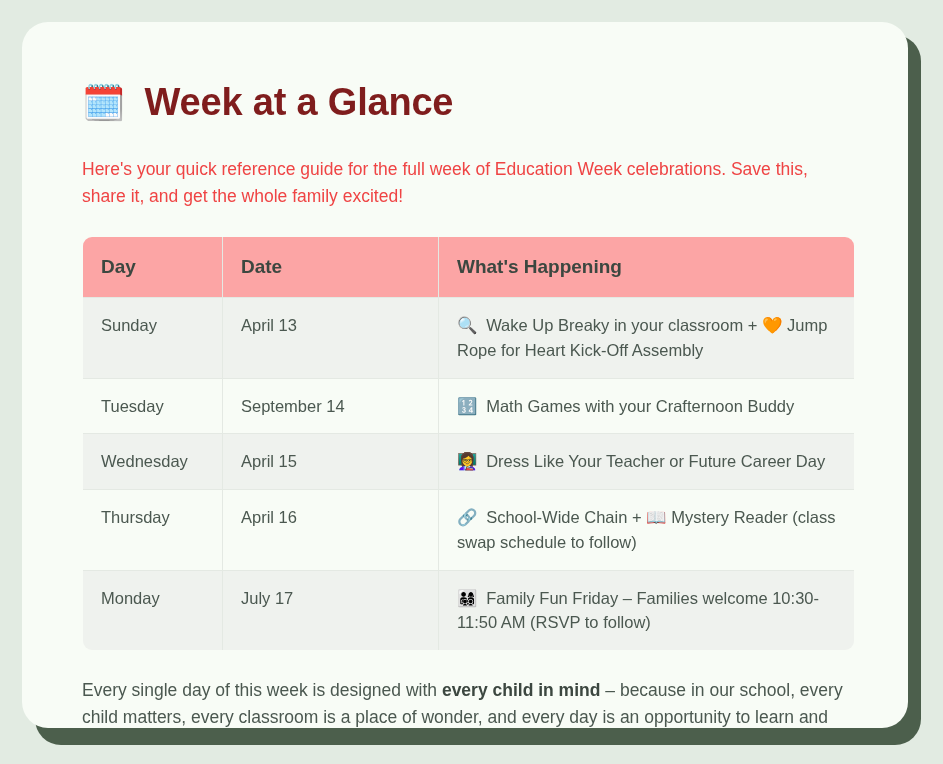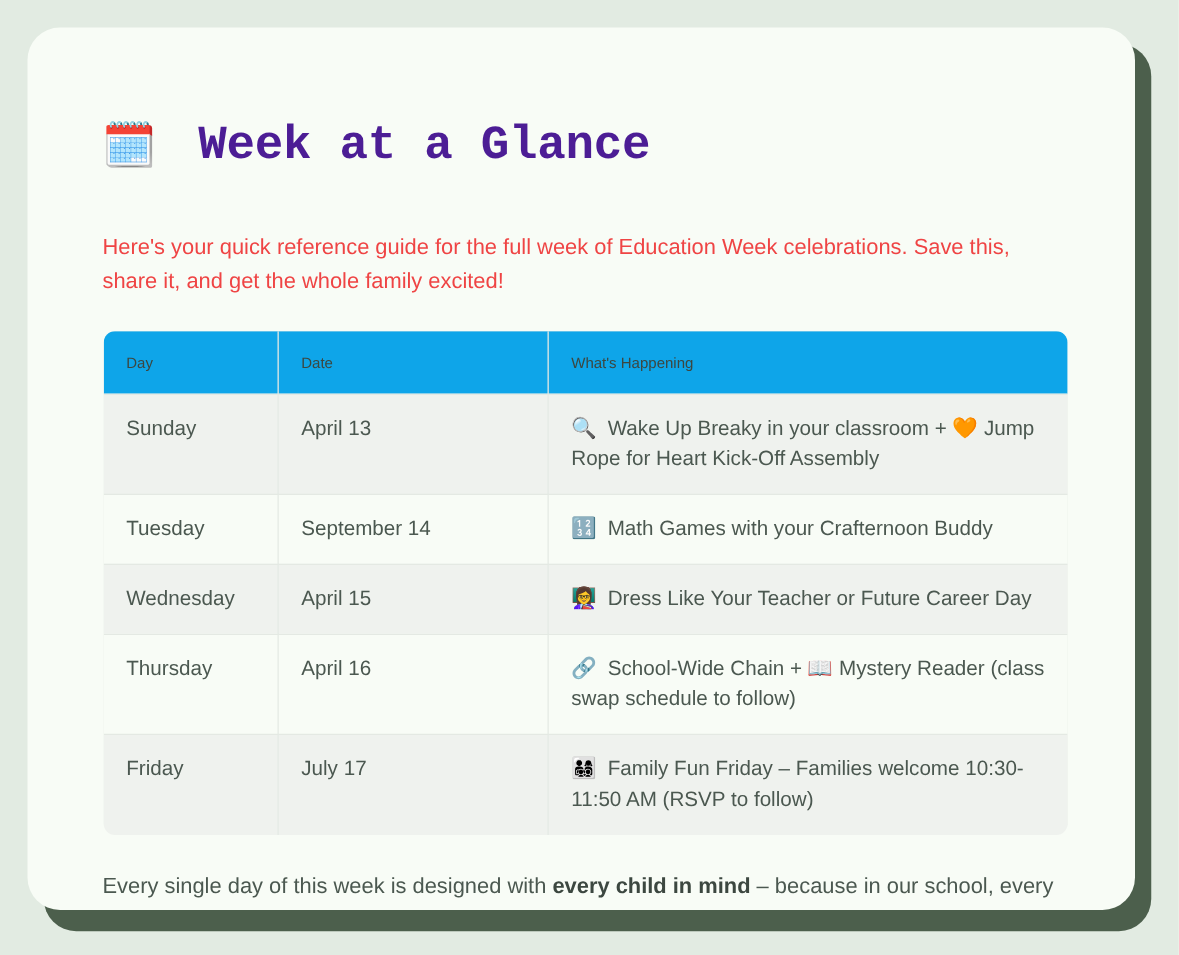--- a/index.html
+++ b/index.html
@@ -50,27 +50,27 @@
     align-items: center;
     gap: 17px;
     margin: 16px 0 0 0;
   }
   .title-emoji {
     font-size: 35px;
     line-height: 1;
     display: inline-block;
   }
   .title-text {
-    font-family: Liberation Mono, monospace;
+    font-family: Liberation Sans, sans-serif;
     font-size: 38px;
     font-weight: 700;
-    color: #4c1d95;
+    color: #7f1d1d;
     letter-spacing: -0.2px;
     line-height: 1.1;
-    margin: 16px;
+    margin: 2px;
   }
 
   .intro {
     margin: 30px 0 0 0;
     font-size: 17.5px;
     line-height: 1.54;
     color: #ef4444;
     max-width: 775px;
   }
 
@@ -95,24 +95,24 @@
     line-height: 1.5;
   }
   .schedule-table th:last-child,
   .schedule-table td:last-child {
     border-right: none;
   }
   .schedule-table tr:last-child td {
     border-bottom: none;
   }
   .schedule-table thead th {
-    font-weight: 400;
-    font-size: 12px;
+    font-weight: 700;
+    font-size: 19px;
     color: #3c4740;
-    background: #0ea5e9;
+    background: #fca5a5;
     padding-top: 16px;
     padding-bottom: 16px;
   }
   .schedule-table tbody tr.stripe td {
     background: #eff2ee;
   }
   .schedule-table tbody tr.plain td {
     background: #f8fcf6;
   }
   .col-day { width: 140px; }
@@ -181,21 +181,21 @@
           <td>Wednesday</td>
           <td>April 15</td>
           <td><span class="cell-emoji">👩‍🏫</span><span> Dress Like Your Teacher or Future Career Day</span></td>
         </tr>
         <tr class="plain">
           <td>Thursday</td>
           <td>April 16</td>
           <td><span class="cell-emoji">🔗</span><span> School-Wide Chain + 📖 Mystery Reader (class swap schedule to follow)</span></td>
         </tr>
         <tr class="stripe">
-          <td>Friday</td>
+          <td>Monday</td>
           <td>July 17</td>
           <td><span class="cell-emoji">👨‍👩‍👧‍👦</span><span> Family Fun Friday – Families welcome 10:30-11:50 AM (RSVP to follow)</span></td>
         </tr>
       </tbody>
     </table>
 
     <p class="outro"><span>Every single day of this week is designed with </span><b>every child in mind</b><span> – because in our school, every child matters, every classroom is a place of wonder, and every day is an opportunity to learn and grow together. We can't wait to celebrate with you! 💚</span></p>
 
   </div>
 </div>

